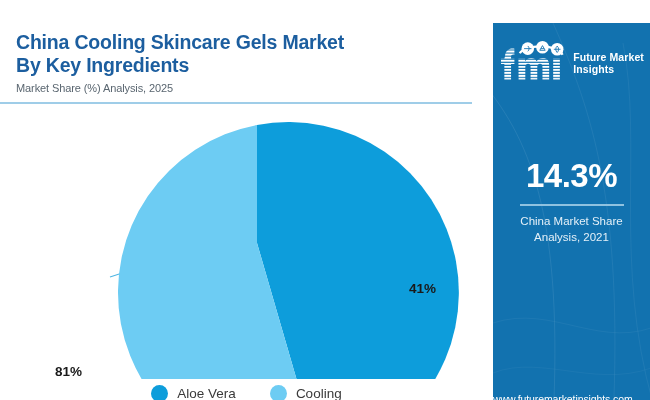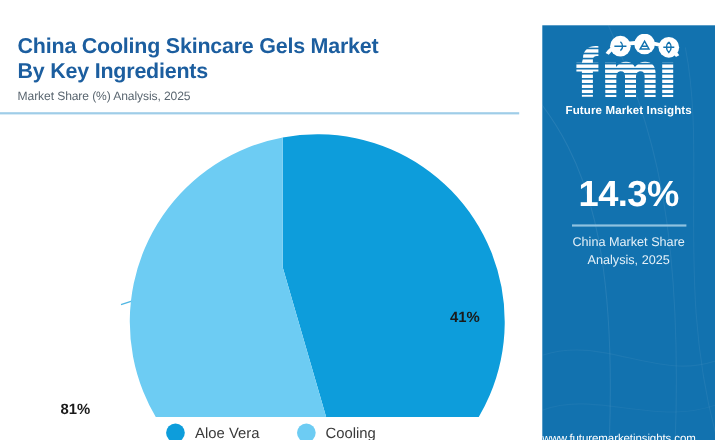--- a/index.html
+++ b/index.html
@@ -60,21 +60,21 @@
     width:157px; height:400px;
     background:#1272AF;
     overflow:hidden;
   }
   #brand-texture {
     position:absolute; left:0; top:0; width:157px; height:400px;
     opacity:0.16;
   }
   #logo-block {
     position:absolute; left:0; top:8px; width:157px;
-    display:flex; flex-direction:column; align-items:center;
+    display:flex; align-items:center;
   }
   #logo-mark { display:block; }
   #logo-tagline {
     margin-top:2px; font-size:10.5px; font-weight:bold;
     color:#ffffff; letter-spacing:0.1px;
   }
   #stat-block {
     position:absolute; left:0; top:134px; width:157px;
     display:flex; flex-direction:column; align-items:center;
   }
@@ -182,19 +182,19 @@
         <path d="M 90 26 l 10 0 l 0 31.2 l -10 0 z" fill="url(#stripes)"></path>
         <circle cx="95" cy="12" r="0" fill="#ffffff"></circle>
       </svg>
       <div id="logo-tagline">Future Market Insights</div>
     </div>
 
     <div id="stat-block">
       <div id="stat-value">14.3%</div>
       <div id="stat-divider"></div>
       <div id="stat-caption">China Market Share
-Analysis, 2025</div>
+Analysis, 2021</div>
     </div>
 
     <div id="brand-url">www.futuremarketinsights.com</div>
   </div>
 
 </div>
 
 </body></html>

